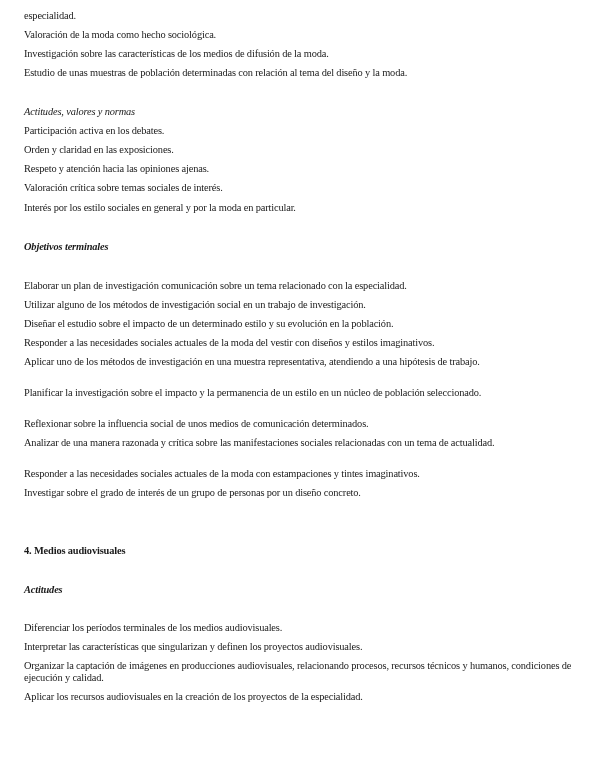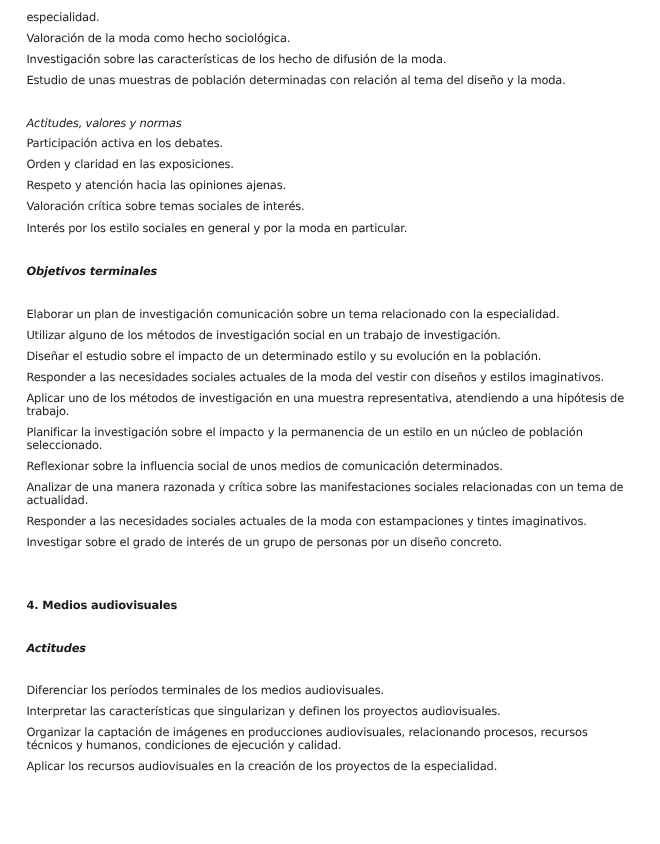--- a/index.html
+++ b/index.html
@@ -16,36 +16,37 @@
       font-size: 10.4px;
       color: #1a1a1a;
       letter-spacing: -0.15px;
     }
     .line {
       position: absolute;
       left: 24px;
       width: 552px;
       line-height: 12px;
       white-space: nowrap;
+      font-family: Liberation Serif, serif;
     }
     .wrap {
       white-space: normal;
     }
     .italic { font-style: italic; }
     .bolditalic { font-style: italic; font-weight: bold; }
     .bold { font-weight: bold; }
   </style>
 </head>
 <body>
 
 <div>
 
   <div class="line" style="top:10px">especialidad.</div>
   <div class="line" style="top:29px">Valoración de la moda como hecho sociológica.</div>
-  <div class="line" style="top:48px">Investigación sobre las características de los hecho de difusión de la moda.</div>
+  <div class="line" style="top:48px">Investigación sobre las características de los medios de difusión de la moda.</div>
   <div class="line" style="top:67px">Estudio de unas muestras de población determinadas con relación al tema del diseño y la moda.</div>
 
   <div class="line italic" style="top:106px">Actitudes, valores y normas</div>
   <div class="line" style="top:125px">Participación activa en los debates.</div>
   <div class="line" style="top:144px">Orden y claridad en las exposiciones.</div>
   <div class="line" style="top:163px">Respeto y atención hacia las opiniones ajenas.</div>
   <div class="line" style="top:182px">Valoración crítica sobre temas sociales de interés.</div>
   <div class="line" style="top:202px">Interés por los estilo sociales en general y por la moda en particular.</div>
 
   <div class="line bolditalic" style="top:241px">Objetivos terminales</div>

